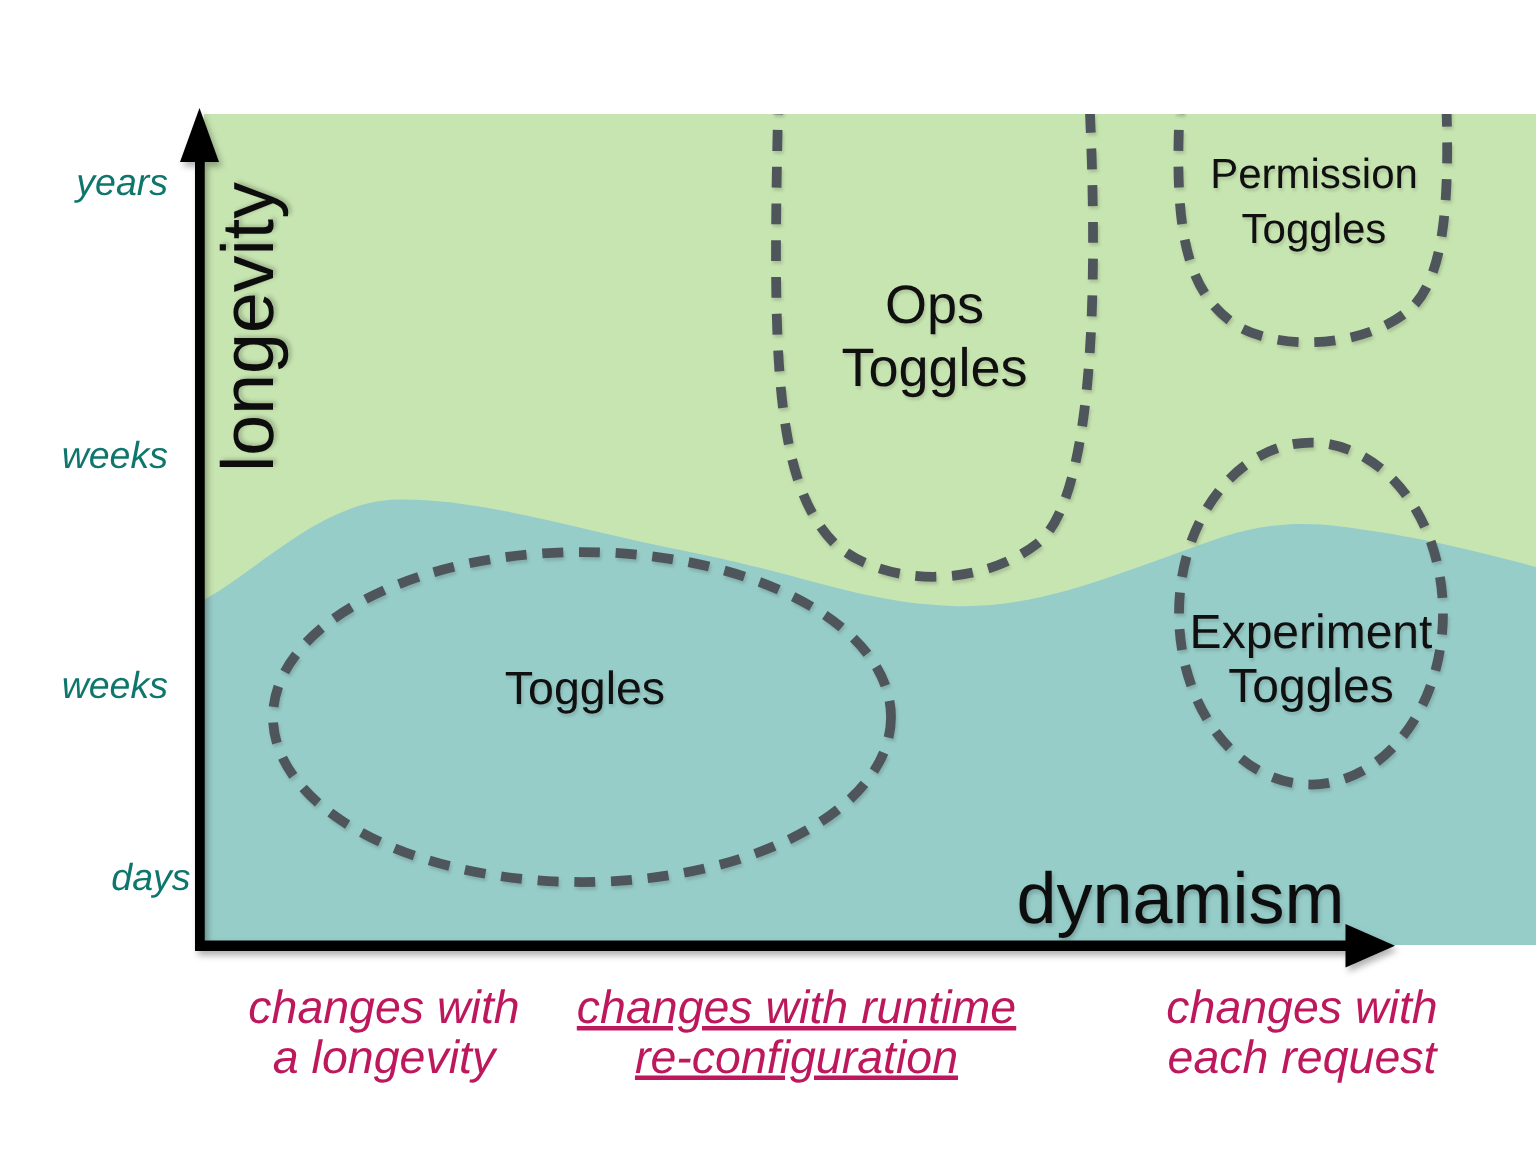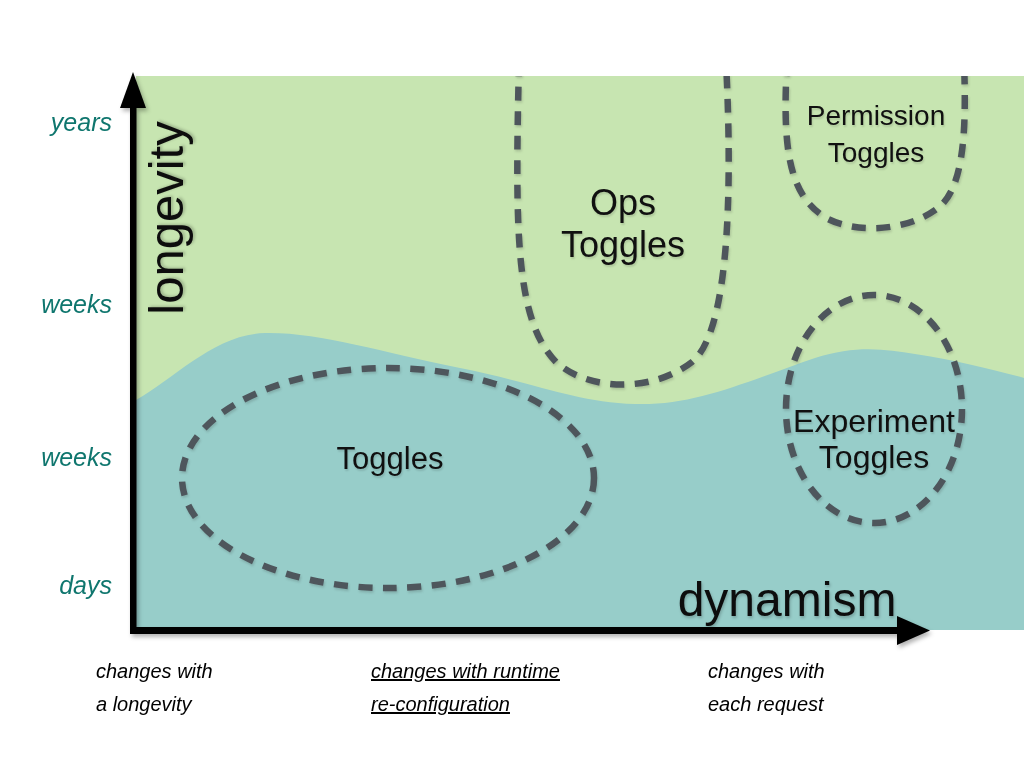--- a/index.html
+++ b/index.html
@@ -12,22 +12,22 @@
   }
   #plot-svg{position:absolute;left:0;top:0;z-index:1;}
   .axis-shadow{filter:drop-shadow(2px 3px 2px rgba(0,0,0,0.30));}
   .dash-shadow{filter:drop-shadow(1px 2px 1px rgba(40,40,40,0.18));}
   .label{position:absolute;z-index:2;color:#111;}
   .tick-y{
     left:0;width:112px;text-align:right;
     font-style:italic;font-size:25px;line-height:30px;color:#0f766e;
   }
   .tick-x{
-    width:320px;text-align:left;
-    font-style:italic;font-size:20px;line-height:33px;color:#000000;
+    width:320px;text-align:center;
+    font-style:italic;font-size:31px;line-height:33px;color:#be185d;
   }
   .axis-title{
     text-align:center;font-size:48px;font-weight:400;color:#0d0d0d;
     text-shadow:1px 2px 3px rgba(0,0,0,0.22);
   }
   #y-axis-title{
     left:26px;top:189px;width:280px;height:58px;line-height:58px;
     transform:rotate(-90deg);font-size:49px;
   }
   #x-axis-title{left:627px;top:572px;width:320px;height:56px;line-height:56px;}
@@ -38,21 +38,21 @@
   #release-label{left:240px;top:438px;width:300px;font-size:31px;line-height:42px;}
   #ops-label{left:473px;top:182px;width:300px;font-size:36px;line-height:42px;}
   #permission-label{left:726px;top:97px;width:300px;font-size:28px;line-height:37px;}
   #experiment-label{left:724px;top:376px;width:300px;font-size:32px;line-height:36px;margin-top:27px;}
   #xtick-deployment{left:96px;top:655px;}
   #xtick-runtime{left:371px;top:655px;text-decoration:underline;}
   #xtick-request{left:708px;top:655px;}
   #ytick-years{top:107px;}
   #ytick-months{top:289px;}
   #ytick-weeks{top:442px;}
-  #ytick-days{top:570px;}
+  #ytick-days{top:570px;padding-left:15px;}
 </style>
 </head>
 <body>
 
 <div id="slide">
 
   <svg id="plot-svg" width="1024" height="768" viewBox="0 0 1024 768">
     <defs>
       <clipPath id="plot-clip">
         <rect x="136" y="76" width="888" height="554"></rect>

